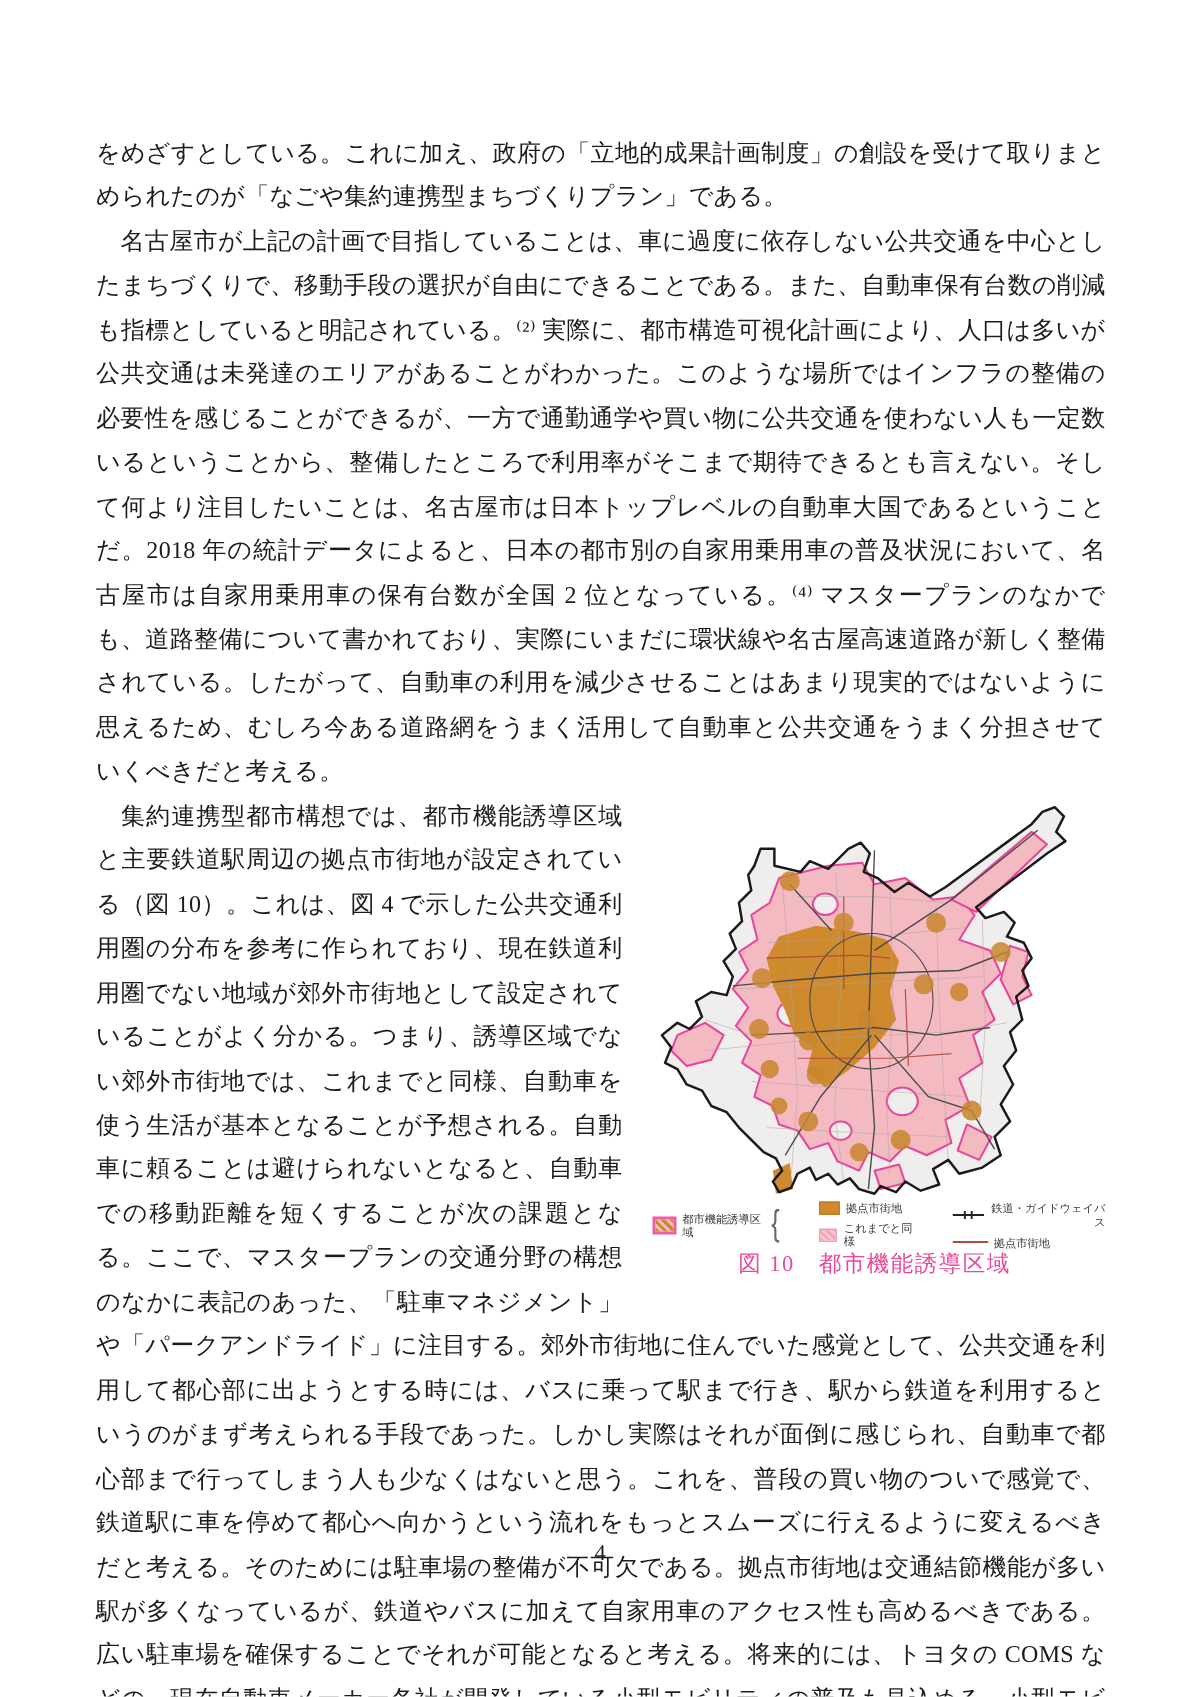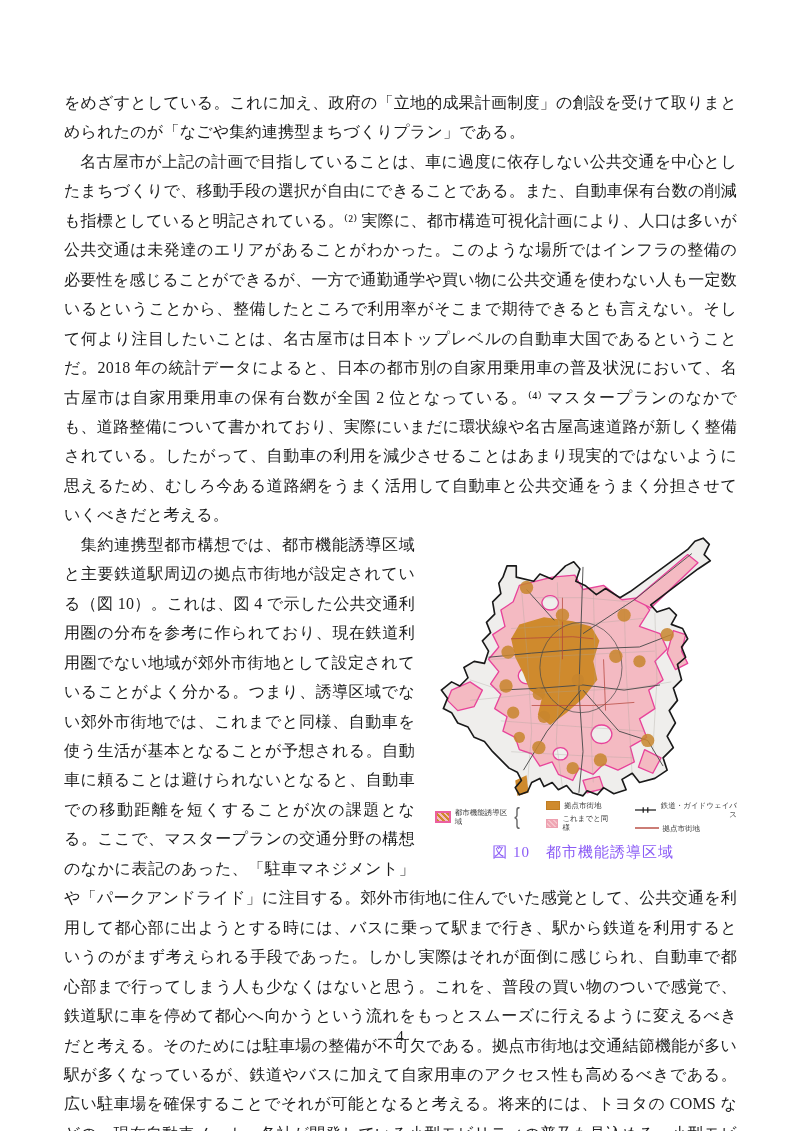--- a/index.html
+++ b/index.html
@@ -41,21 +41,21 @@
   .stack-item{display:flex;align-items:center;padding-left:23px;}
   .sw-core{width:14px;height:9px;background:#cf8a2d;border:1px solid #c07d22;margin-right:4px;}
   .sw-station{
     width:14px;height:9px;border:1px solid #eda0b0;margin-right:4px;
     background:repeating-linear-gradient(45deg,#efa6b4 0 1.5px,#f6c5cc 1.5px 3.5px);
   }
   .lines-col{display:flex;flex-direction:column;gap:5px;margin-left:26px;text-align:right;}
   .line-item{display:flex;align-items:center;}
   .line-sample{margin-right:4px;display:inline-block;}
   .caption{
-    margin-top:10px;text-align:center;font-size:15px;letter-spacing:1px;color:#8b5cf6;
+    text-align:center;font-size:15px;letter-spacing:1px;color:#ec4899;
   }
   .page-number{
     position:absolute;left:0;top:1028px;width:800px;text-align:center;
     font-size:15px;color:#1c1c1c;
   }
   .clear{clear:both;}
 </style>
 </head>
 <body>
 

